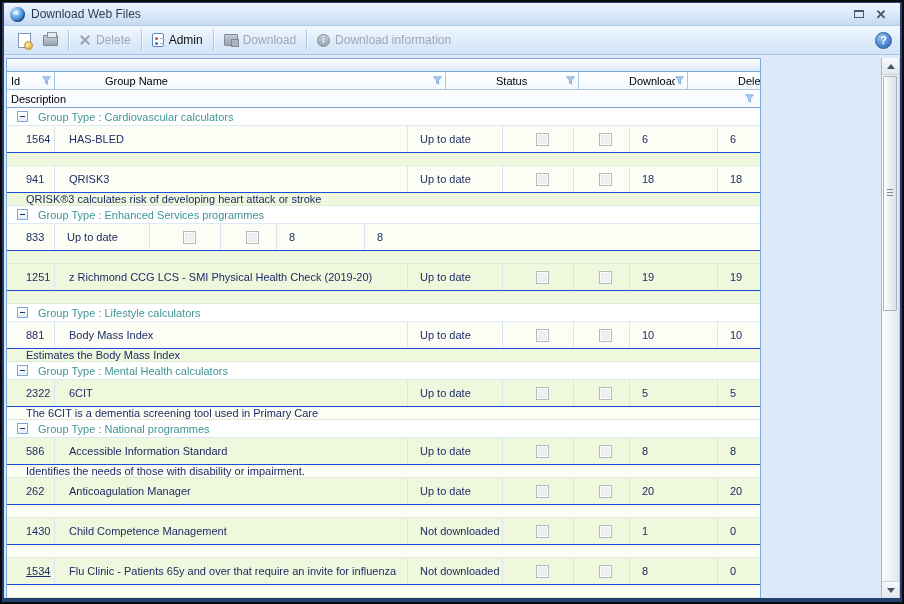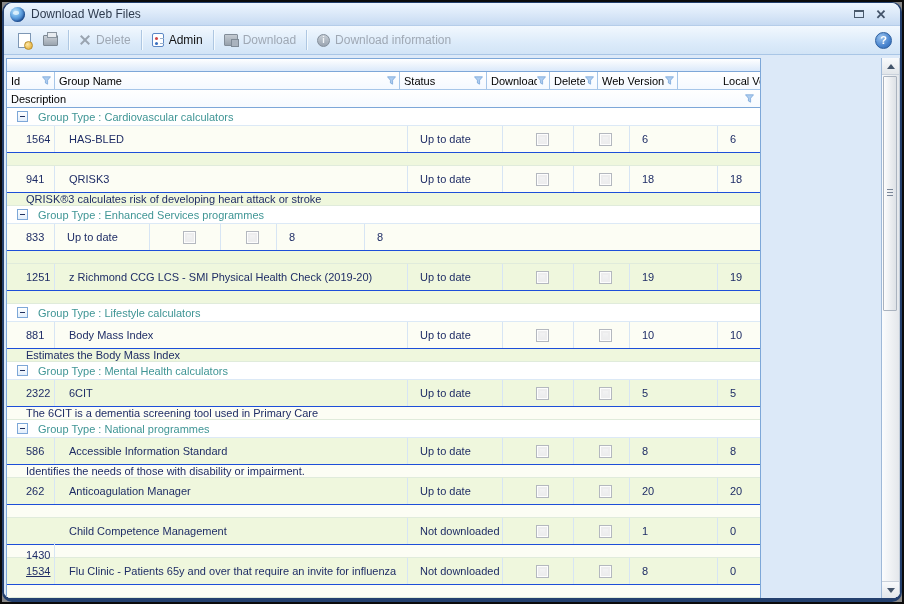--- a/index.html
+++ b/index.html
@@ -10,21 +10,20 @@
     font-family:"Liberation Sans", sans-serif;
     position:relative;
   }
   .inner{
     width:100%;height:100%;
     border-style:solid;border-color:#24406e;
     border-width:1px 2px 4px 2px;
     background:#dce9f8;
     display:flex;flex-direction:column;
     overflow:hidden;
-    border-radius:10px;
   }
   
   .titlebar{
     height:23px;flex:0 0 23px;
     background:linear-gradient(#eef6fe,#d3e3f6 70%,#c6daf2);
     display:flex;align-items:center;
     padding:0 8px 0 6px;
     border-bottom:1px solid #b5cde9;
   }
   .globe{
@@ -79,21 +78,21 @@
     display:flex;align-items:center;justify-content:center;
   }
   
   .content{flex:1 1 auto;position:relative;background:#dce9f8;overflow:hidden;}
   .grid{
     position:absolute;left:2px;top:3px;width:755px;bottom:-6px;
     border:1px solid #7da7d8;border-bottom:none;
     background:#fff;overflow:hidden;font-size:11px;color:#1f2d66;
   }
   .topband{height:13px;border-bottom:1px solid #7da7d8;background:linear-gradient(#ffffff,#dbe9fa);}
-  .ghead{display:flex;height:18px;border-bottom:1px solid #a6c6e9;background:linear-gradient(#ffffff,#f4f9ff);}
+  .ghead{display:flex;height:18px;border-bottom:1px solid #a6c6e9;background:linear-gradient(#ffffff,#f4f9ff);gap:46px;}
   .hcell{display:flex;align-items:center;padding:0 3px 0 4px;border-right:1px solid #a6c6e9;color:#000;overflow:hidden;white-space:nowrap;}
   .hcell:last-child{border-right:none;margin-left:41px;}
   .hlabel{flex:1 1 auto;overflow:hidden;}
   .deschead{display:flex;align-items:center;height:18px;border-bottom:1px solid #7da7d8;background:linear-gradient(#ffffff,#f6faff);padding:0 6px 0 4px;color:#000;}
   .deschead .hlabel{flex:1 1 auto;}
   .gbody{position:relative;}
   .group-row{height:18px;display:flex;align-items:center;background:#fff;border-bottom:1px solid #dce9f6;color:#3f9595;padding-left:10px;white-space:nowrap;overflow:hidden;}
   .expbox{width:11px;height:11px;border:1px solid #7da7d8;background:linear-gradient(#ffffff,#e2eefb);position:relative;flex:0 0 11px;}
   .expbox::after{content:"";position:absolute;left:2px;top:4px;width:5px;height:1px;background:#21305e;}
   .glabel{margin-left:10px;}
@@ -361,21 +360,21 @@
                 <span class="cb"></span>
               </div>
               <div class="cell c-cb" style="width: 48px; flex: 0 0 48px;">
                 <span class="cb"></span>
               </div>
               <div class="cell c-ver" style="width: 80px; flex: 0 0 80px;">20</div>
               <div class="cell c-ver" style="width: 80px; flex: 0 0 80px;">20</div>
             </div>
             <div class="desc-row shade-light"></div>
             <div class="data-row shade-tint">
-              <div class="cell c-id" style="width: 48px; flex: 0 0 48px; margin-top: 24px;">1430</div>
+              <div class="cell c-id" style="width: 48px; flex: 0 0 48px;">1430</div>
               <div class="cell c-name" style="width: 345px; flex: 0 0 345px;">Child Competence Management</div>
               <div class="cell c-status" style="width: 87px; flex: 0 0 87px;">Not downloaded</div>
               <div class="cell c-cb" style="width: 63px; flex: 0 0 63px;">
                 <span class="cb"></span>
               </div>
               <div class="cell c-cb" style="width: 48px; flex: 0 0 48px;">
                 <span class="cb"></span>
               </div>
               <div class="cell c-ver" style="width: 80px; flex: 0 0 80px;">1</div>
               <div class="cell c-ver" style="width: 80px; flex: 0 0 80px;">0</div>

